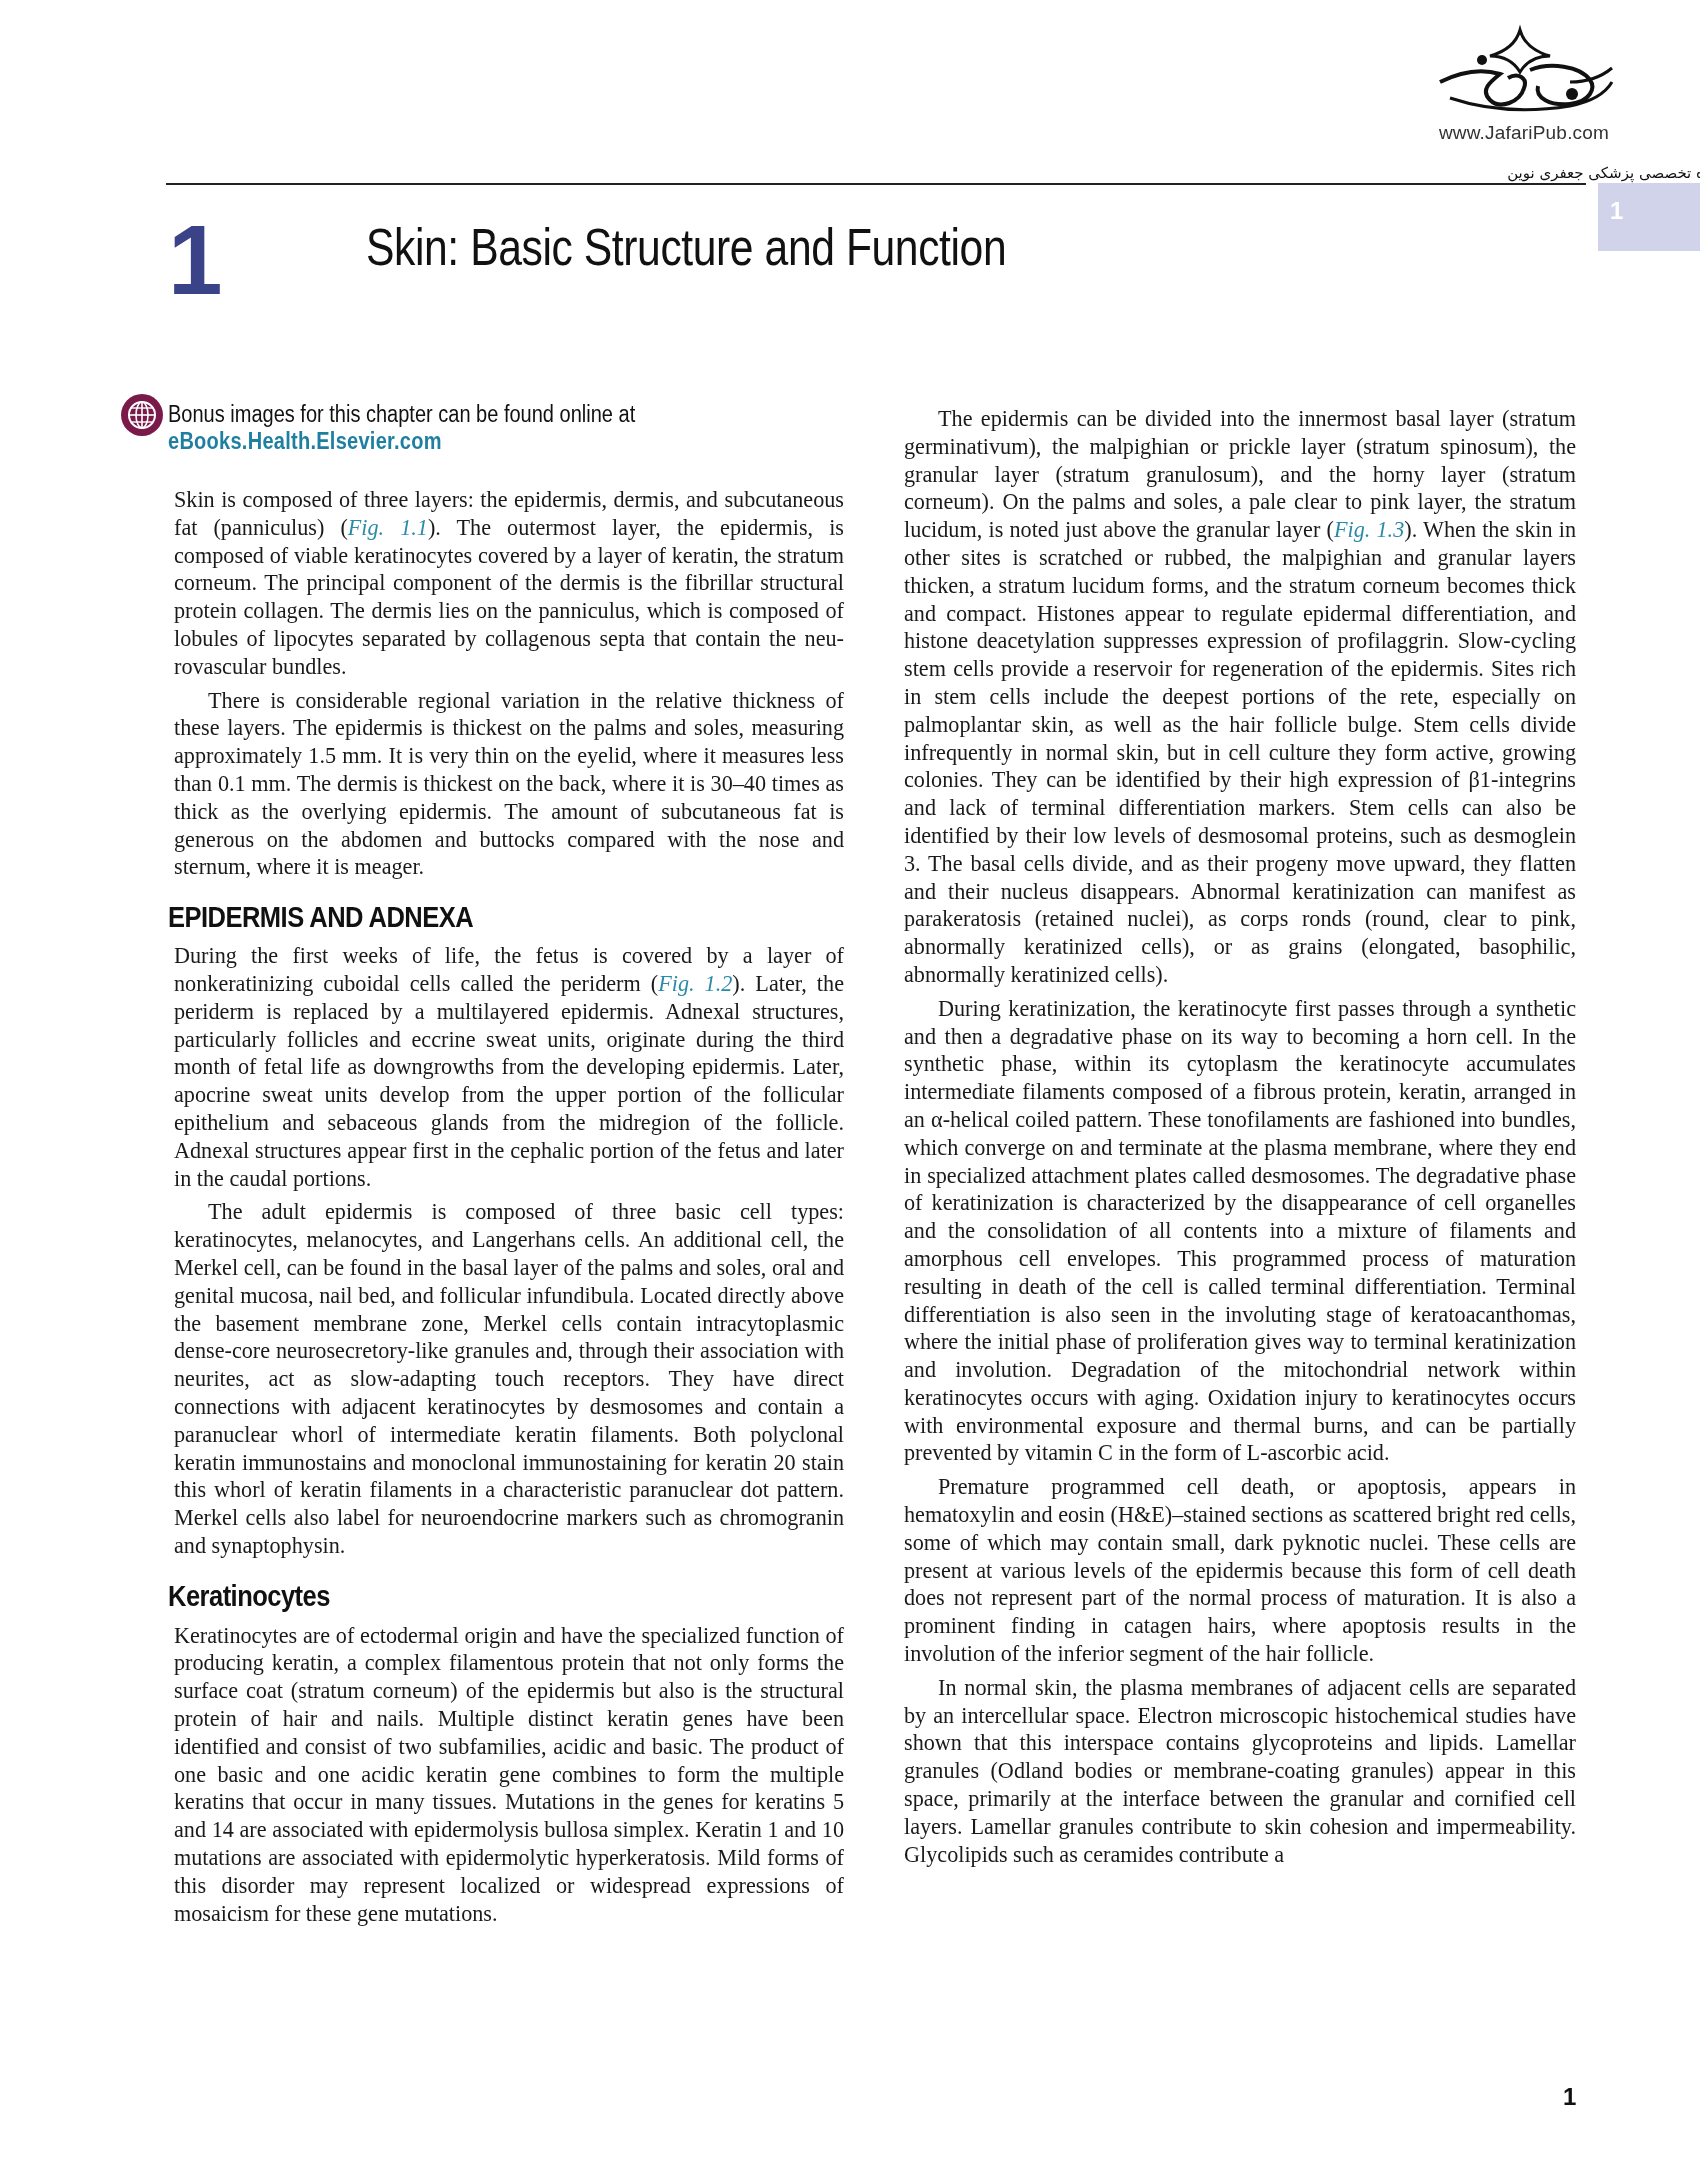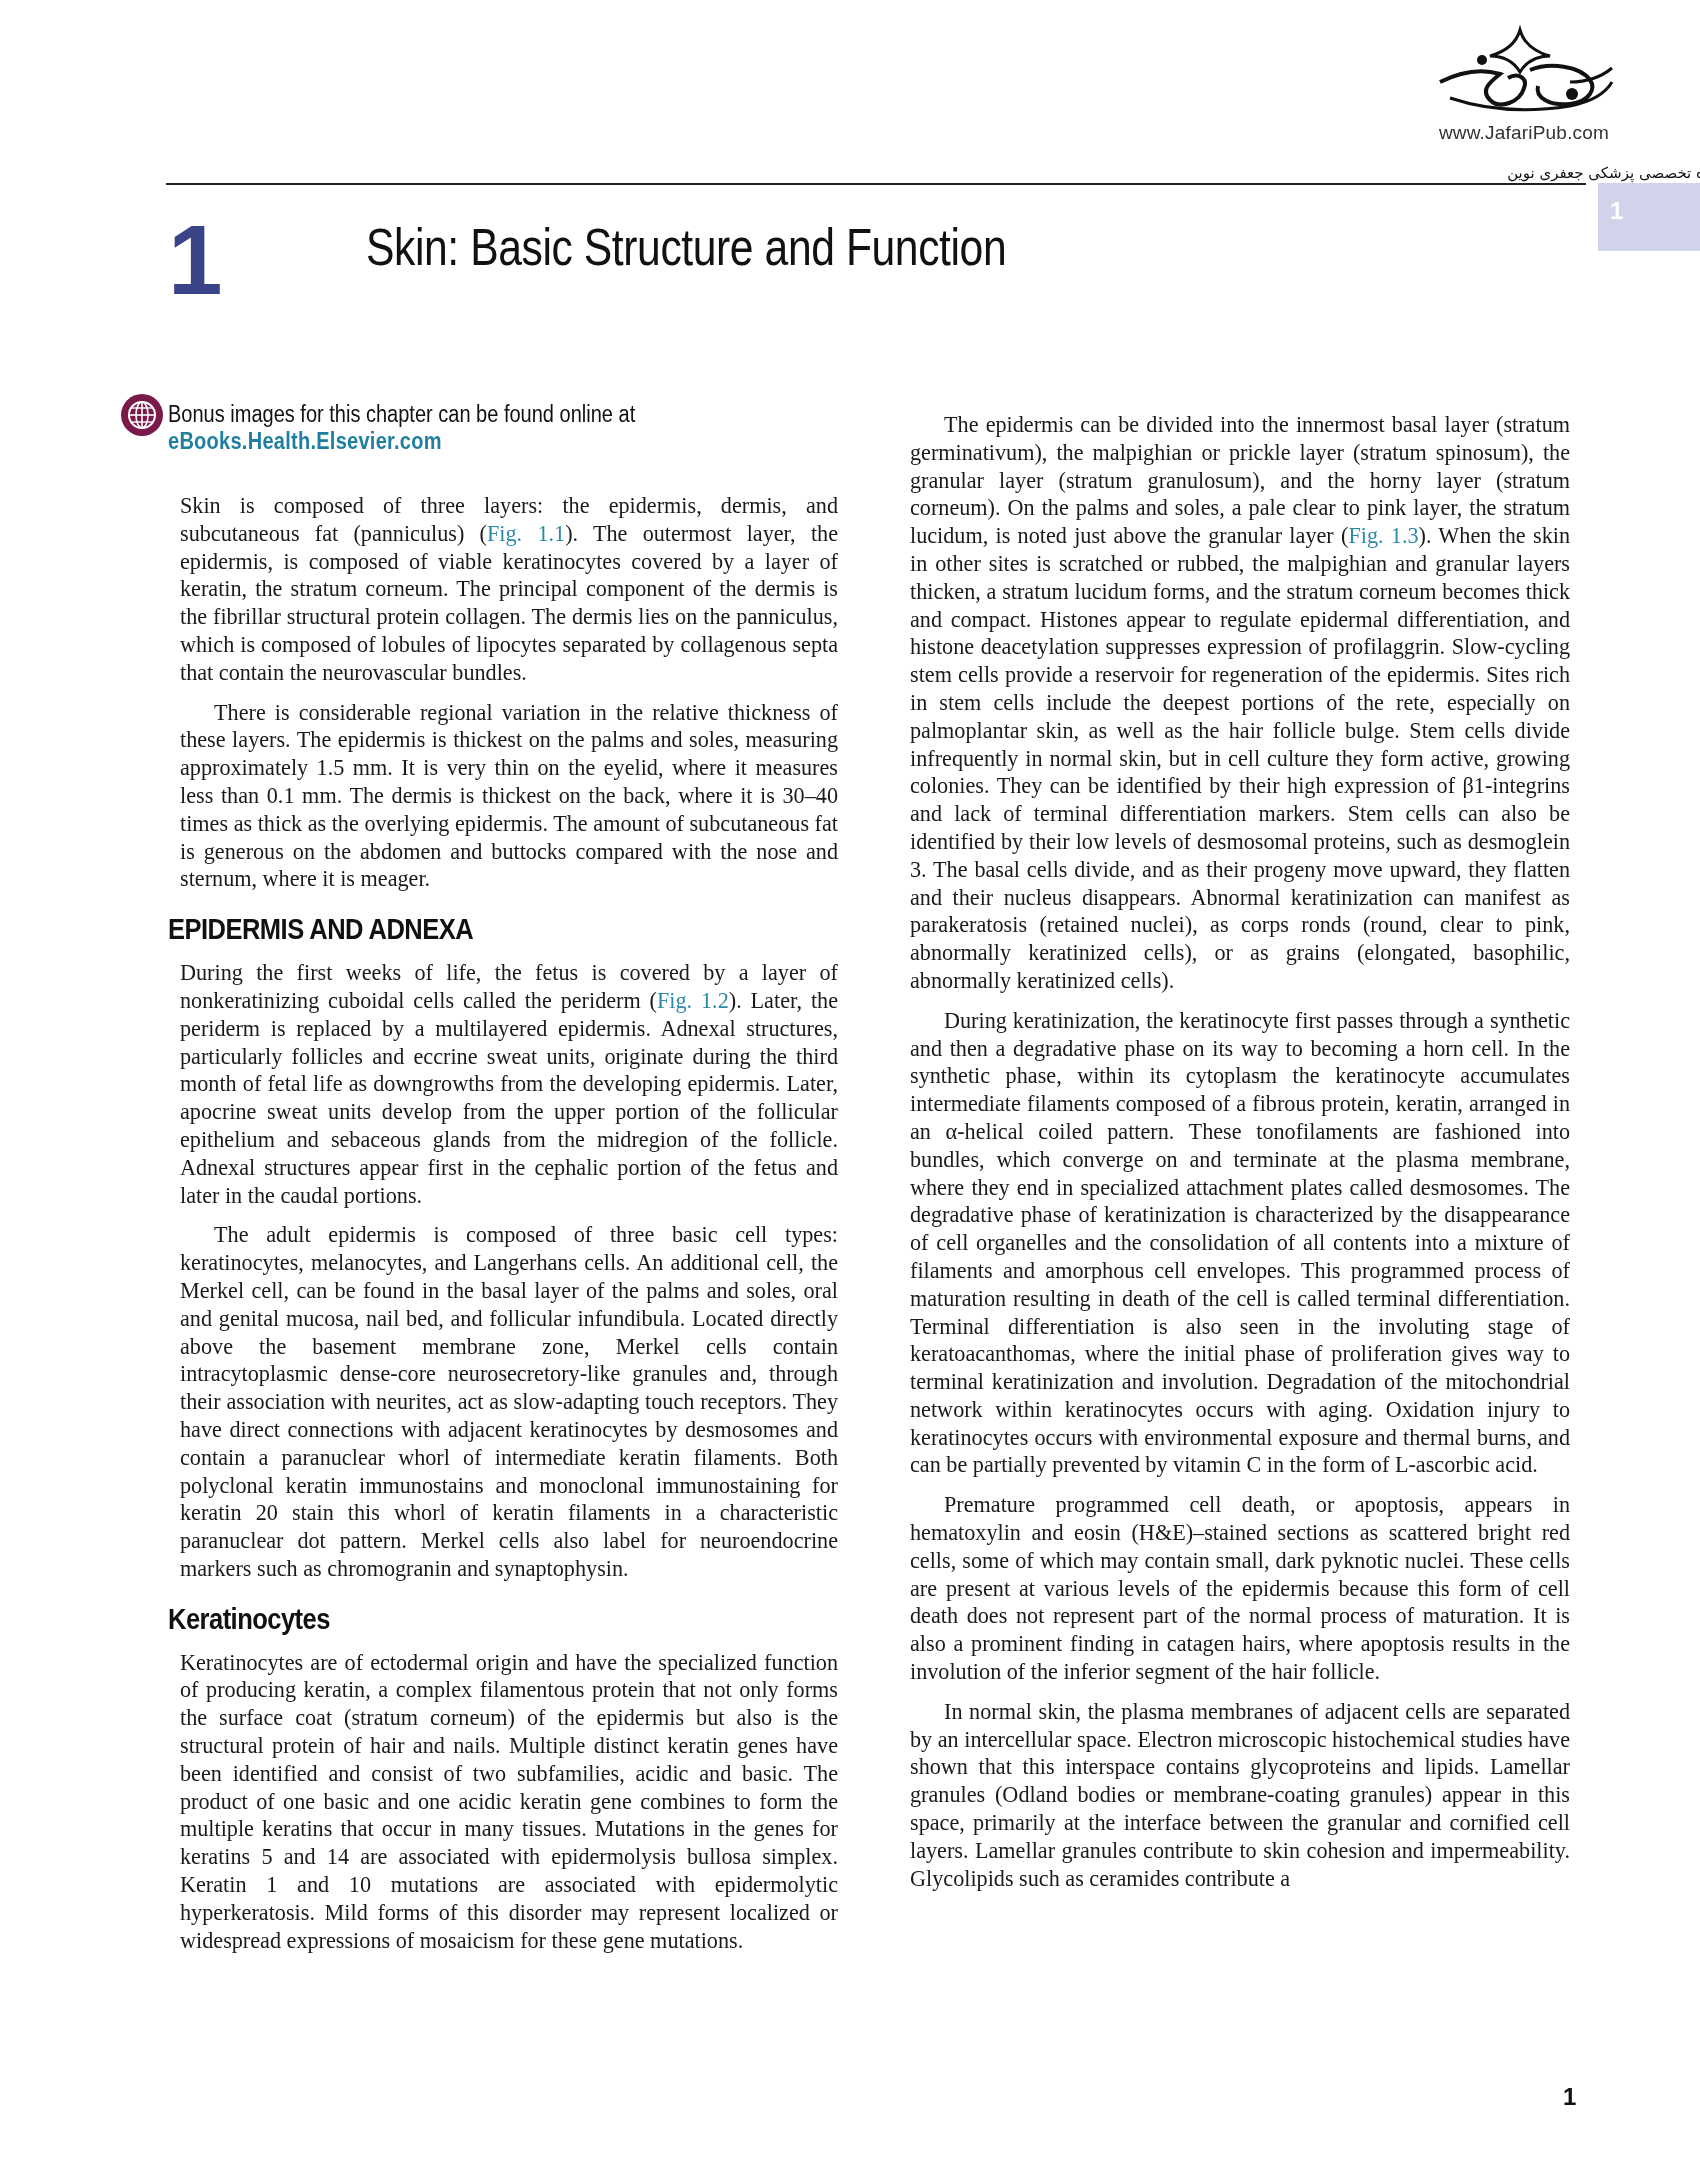--- a/index.html
+++ b/index.html
@@ -32,23 +32,23 @@
       font-size: 23px; color: #111; white-space: nowrap; transform: scaleX(0.87); transform-origin: left top; }
     .bonus-link { position: absolute; left: 48px; top: 35px; font-family: "Liberation Sans", sans-serif;
       font-weight: bold; font-size: 23px; color: #1e7fa0; white-space: nowrap; transform: scaleX(0.87);
       transform-origin: left top; letter-spacing: 0.3px; }
 
     
     .col { position: absolute; font-family: "Liberation Serif", serif; font-size: 22.2px; line-height: 27.8px;
       color: #1a1a1a; text-align: justify; hyphens: manual; }
     .col-left { left: 168px; top: 480px; width: 682px; }
     .col-right { left: 898px; top: 399px; width: 684px; }
-    .col p { margin: 12px; }
+    .col p { margin: 6px; }
     .col p.indent { text-indent: 34px; }
-    .fig-ref { color: #2a8aa8; }
+    .fig-ref { color: #2a8aa8; font-style: italic; }
     h2.section { margin: 18px 0 7px 0; font-family: "Liberation Sans", sans-serif; font-weight: bold;
       font-size: 29px; line-height: 36px; color: #111; letter-spacing: -0.6px; transform: scaleX(0.88);
       transform-origin: left top; white-space: nowrap; }
     h3.subsection { margin: 18px 0 8px 0; font-family: "Liberation Sans", sans-serif; font-weight: bold;
       font-size: 29px; line-height: 36px; color: #111; letter-spacing: -0.6px; transform: scaleX(0.88);
       transform-origin: left top; white-space: nowrap; }
 
     .page-number { position: absolute; left: 1563px; top: 2083px; font-family: "Liberation Sans", sans-serif;
       font-weight: bold; font-size: 24px; color: #111; }
   </style>

